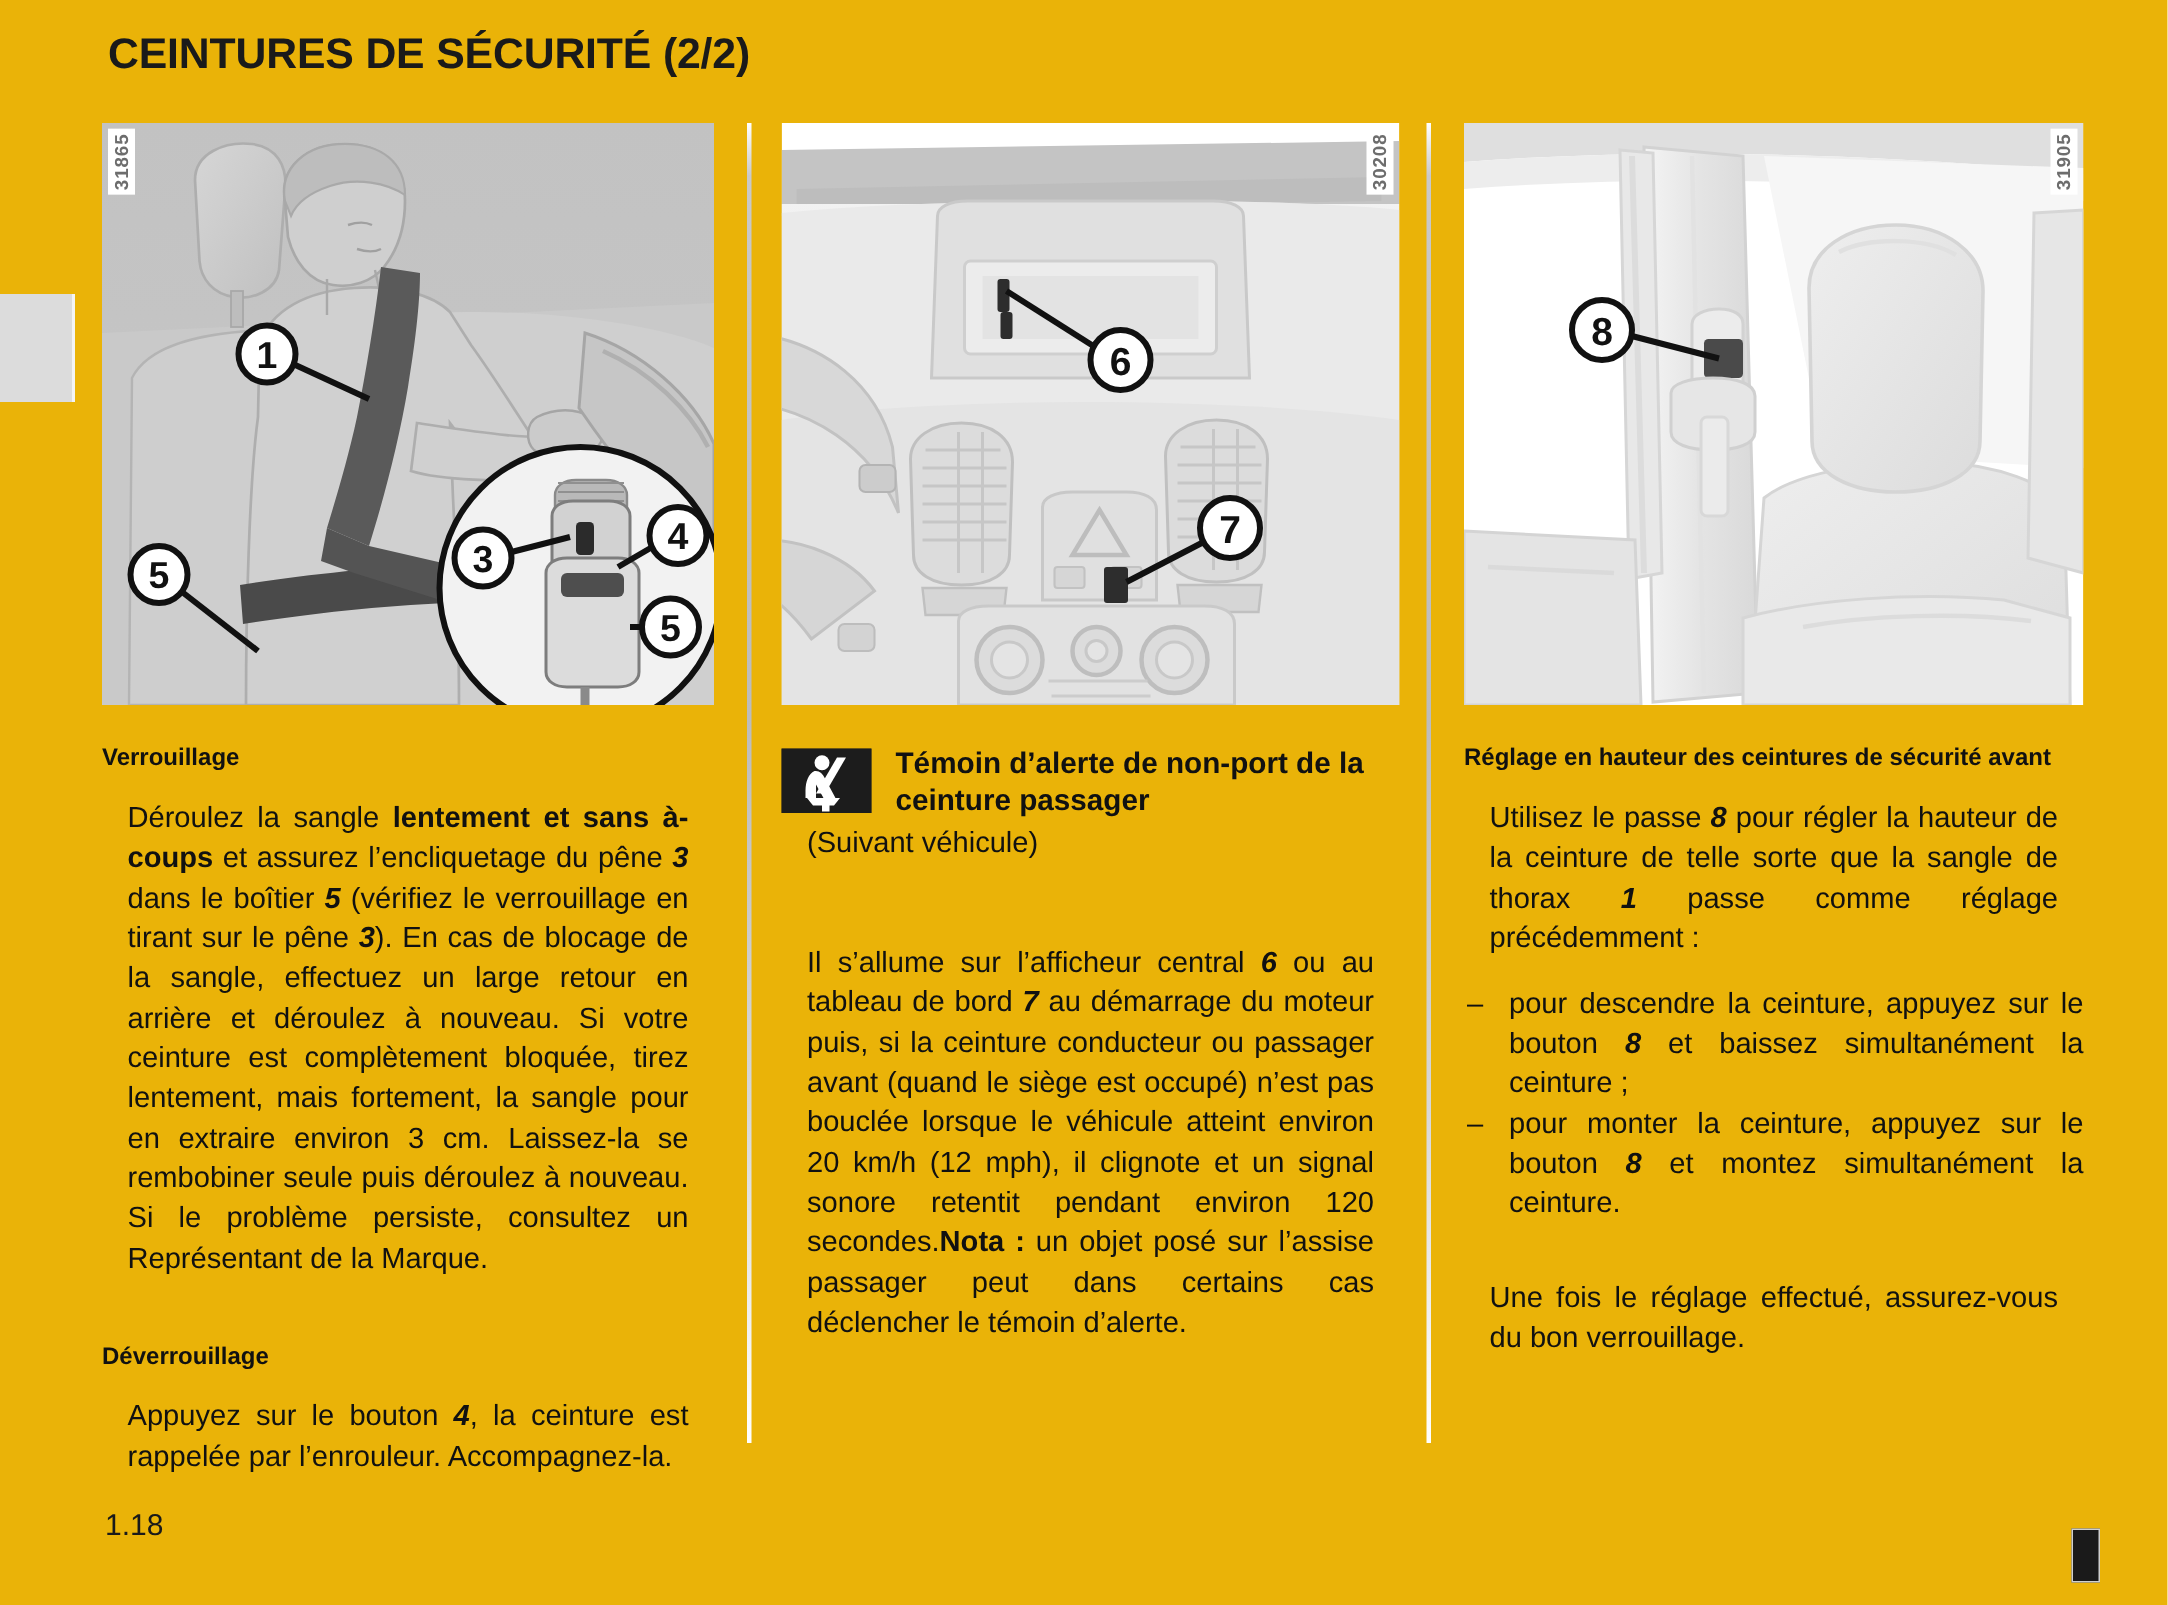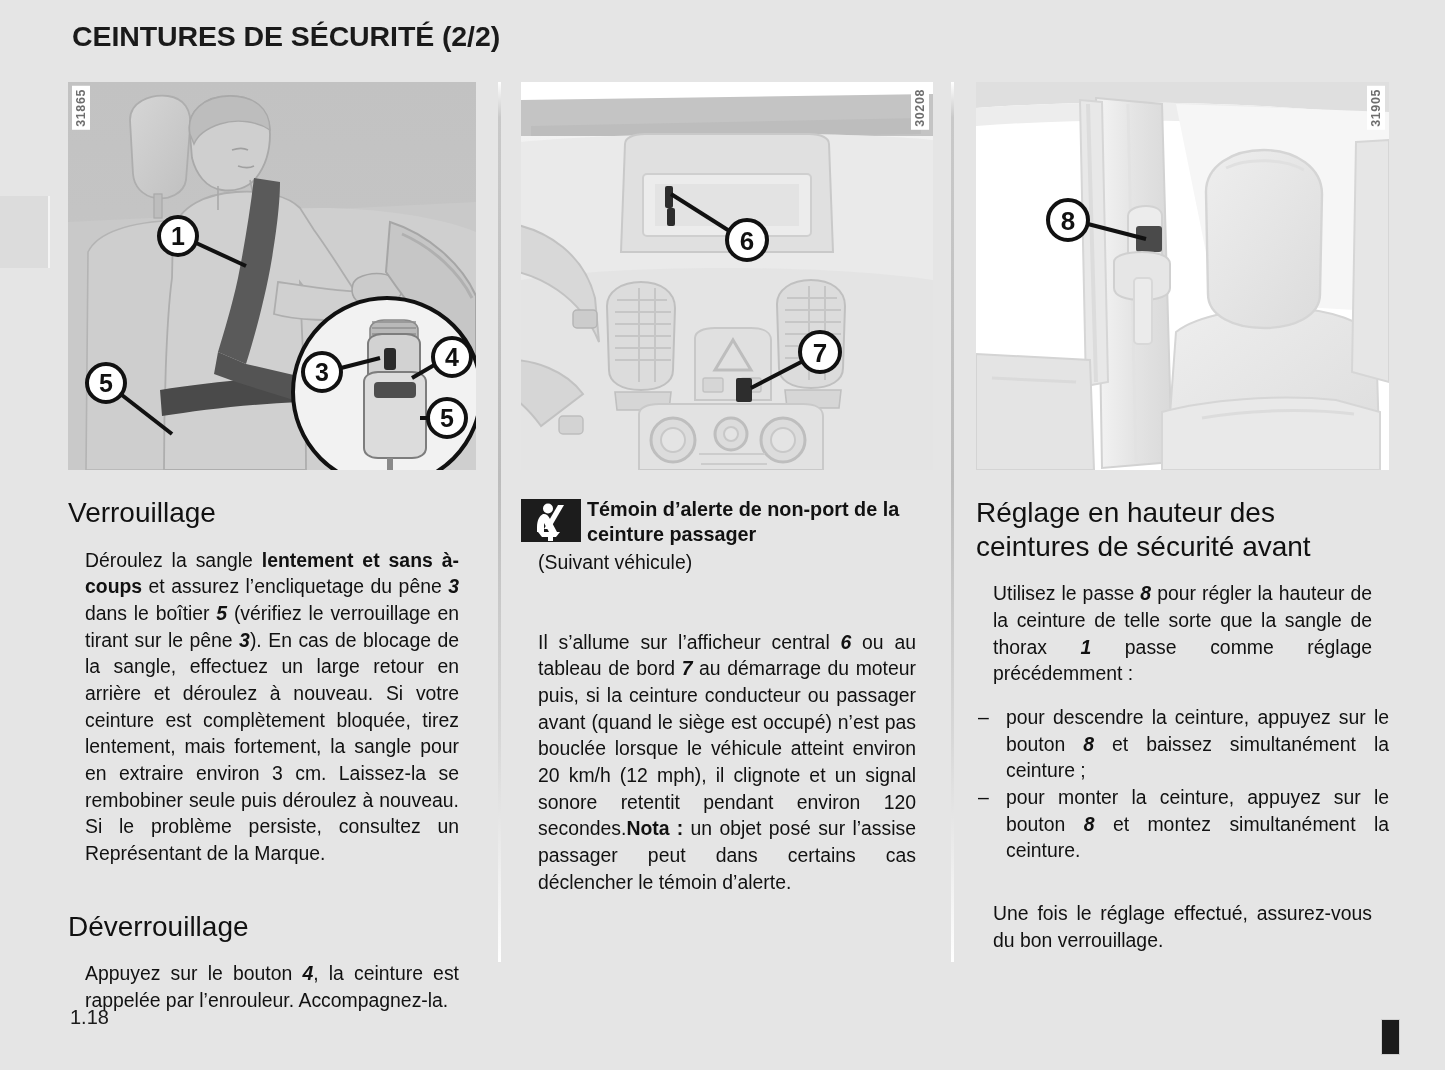--- a/index.html
+++ b/index.html
@@ -13,21 +13,21 @@
     font-family: "Liberation Sans", sans-serif;
     color: #111111;
     position: relative;
     overflow: hidden;
   }
 
   
   .page {
     position: absolute;
     inset: 0;
-    background: #e5e5e5;
+    background: #eab308;
   }
 
   .edge-tab {
     position: absolute;
     left: 0;
     top: 196px;
     width: 48px;
     height: 72px;
     background: #dcdcdc;
     border-right: 2px solid #f4f4f4;
@@ -118,36 +118,36 @@
 
   
   .body-text {
     font-size: 19.4px;
     line-height: 1.375;
     text-align: justify;
     color: #111111;
     margin: 17px;
   }
   .sec-head {
-    font-size: 28px;
-    font-weight: normal;
+    font-size: 16px;
+    font-weight: bold;
     line-height: 1.2;
     margin: 0 0 1px 0;
     color: #111111;
   }
   .gap-lg { height: 26px; }
   .gap-md { height: 19px; }
 
   b, .b { font-weight: bold; }
   i, .i { font-style: italic; font-weight: bold; }
 
   .warn-head {
     display: flex;
     align-items: flex-start;
-    gap: 6px;
+    gap: 16px;
   }
   .warn-icon {
     flex: 0 0 auto;
     width: 60px;
     height: 43px;
     background: #1c1c1c;
     margin-top: 3px;
   }
   .warn-icon svg { display: block; }
   .warn-title {

